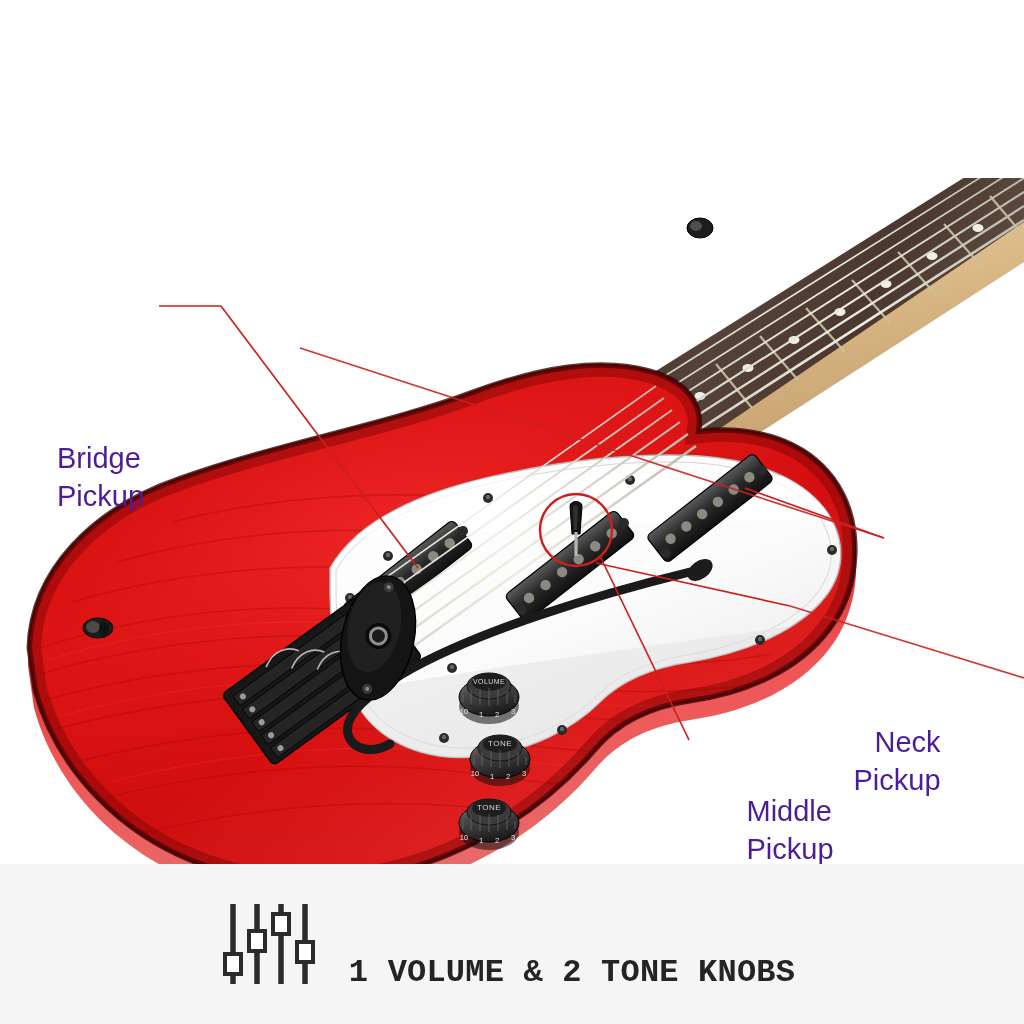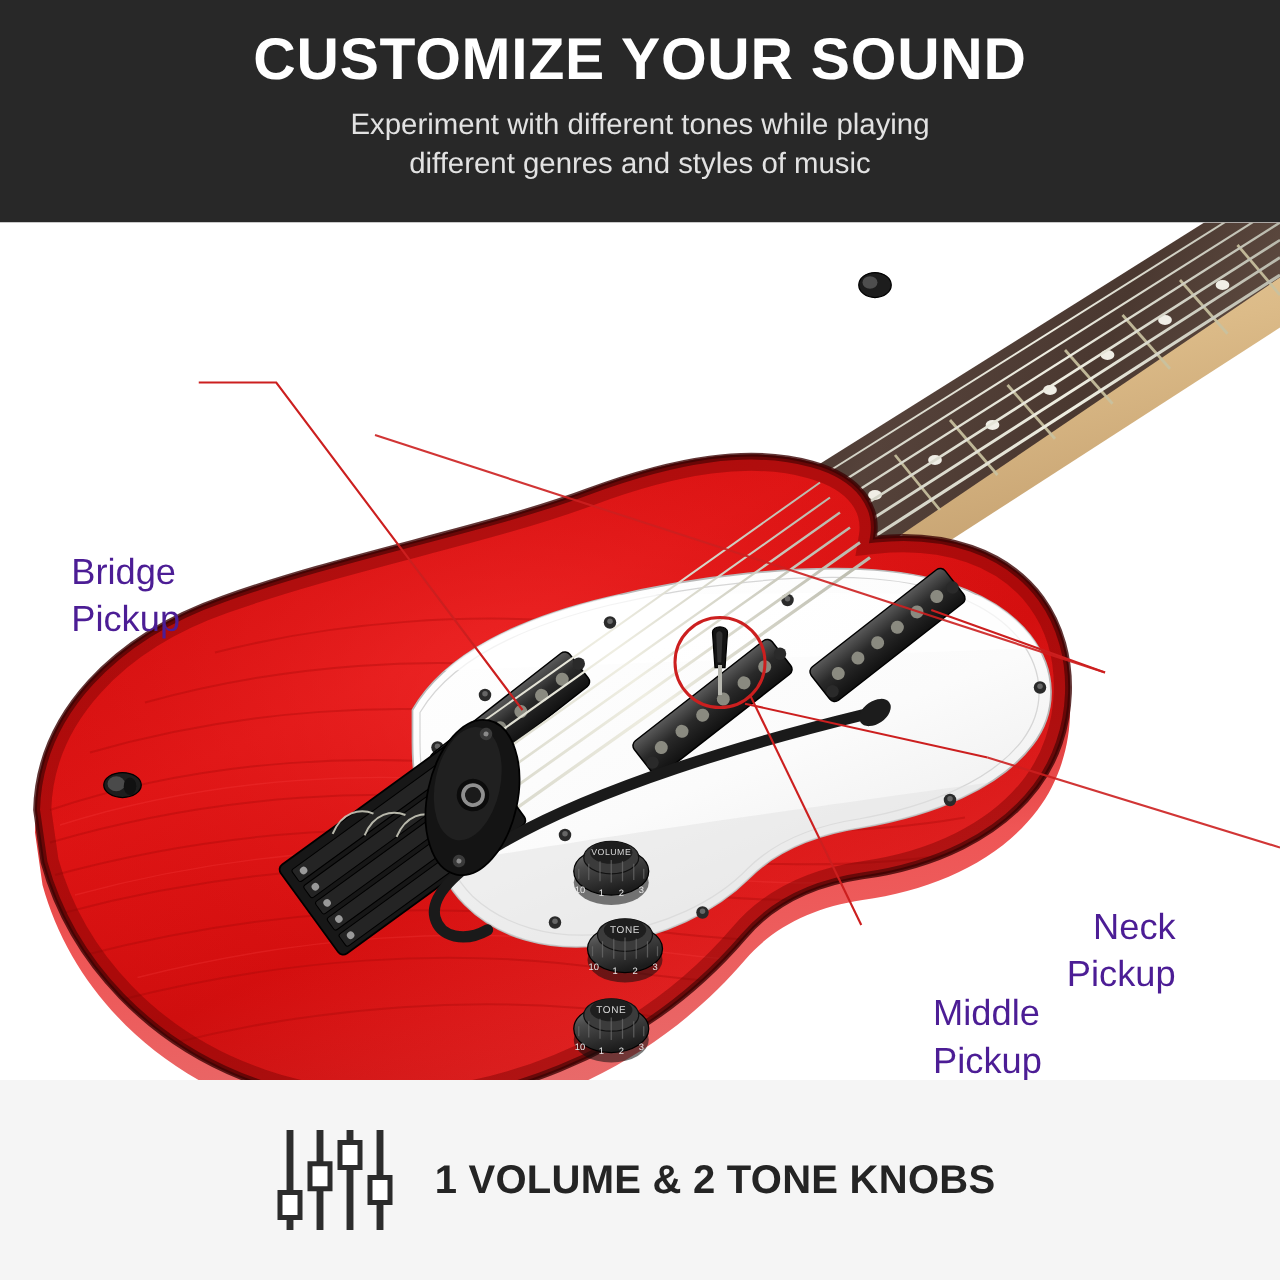--- a/index.html
+++ b/index.html
@@ -81,23 +81,24 @@
     position: absolute;
     left: 0; top: 864px;
     width: 1024px; height: 160px;
     background: #f5f5f5;
     display: flex;
     align-items: center;
     justify-content: center;
   }
   #bottom-inner {
     display: flex;
-    align-items: center;
+    align-items: flex-end;
     gap: 24px;
     margin-left: -8px;
+    font-family: Liberation Mono, monospace;
   }
   #slider-icon { flex: 0 0 auto; }
   #bottom-text {
     display: flex;
     flex-direction: column;
     align-items: center;
   }
   #bottom-title {
     color: #242424;
     font-size: 32px;
@@ -114,27 +115,20 @@
     text-align: center;
     margin-top: 9px;
   }
   #bottom-sub .cl { display:block; }
 </style>
 </head>
 <body>
 
 <div id="page">
 
-  <div id="header">
-    <div id="header-title">CUSTOMIZE YOUR SOUND</div>
-    <div id="header-sub">
-      <span class="sub-line">Experiment with different tones while playing</span>
-      <span class="sub-line">different genres and styles of music</span>
-    </div>
-  </div>
 
   <div id="photo">
 
     <svg id="guitar-svg" width="1024" height="686" viewBox="0 0 1024 686">
       <defs>
 
         <linearGradient id="bodyGrad" x1="0" y1="0" x2="0.75" y2="1">
           <stop offset="0%" stop-color="#b00505"></stop>
           <stop offset="14%" stop-color="#cf0d0d"></stop>
           <stop offset="38%" stop-color="#dd1414"></stop>

